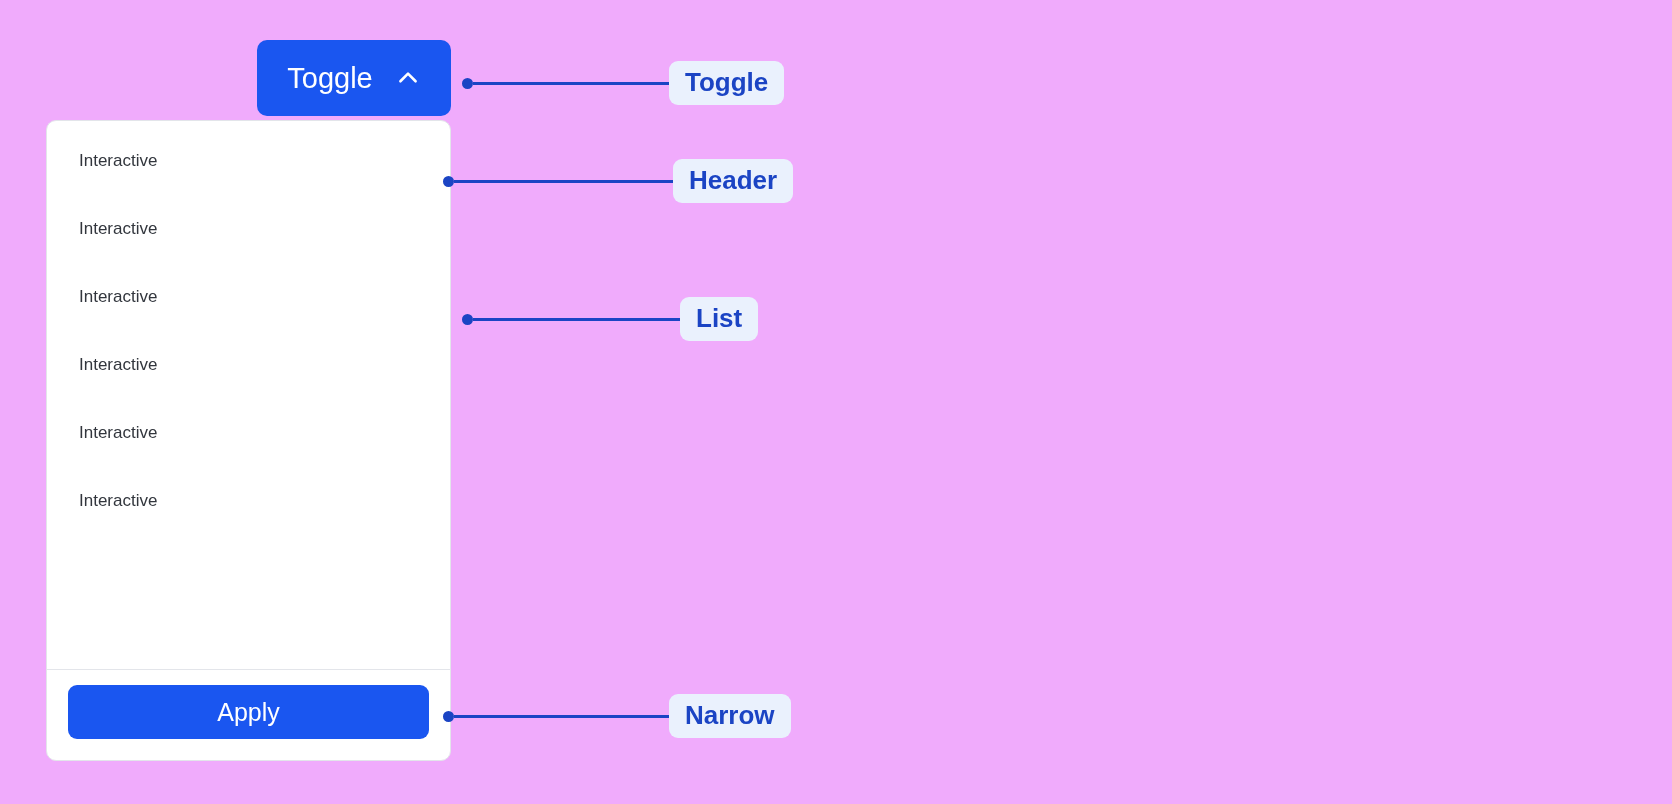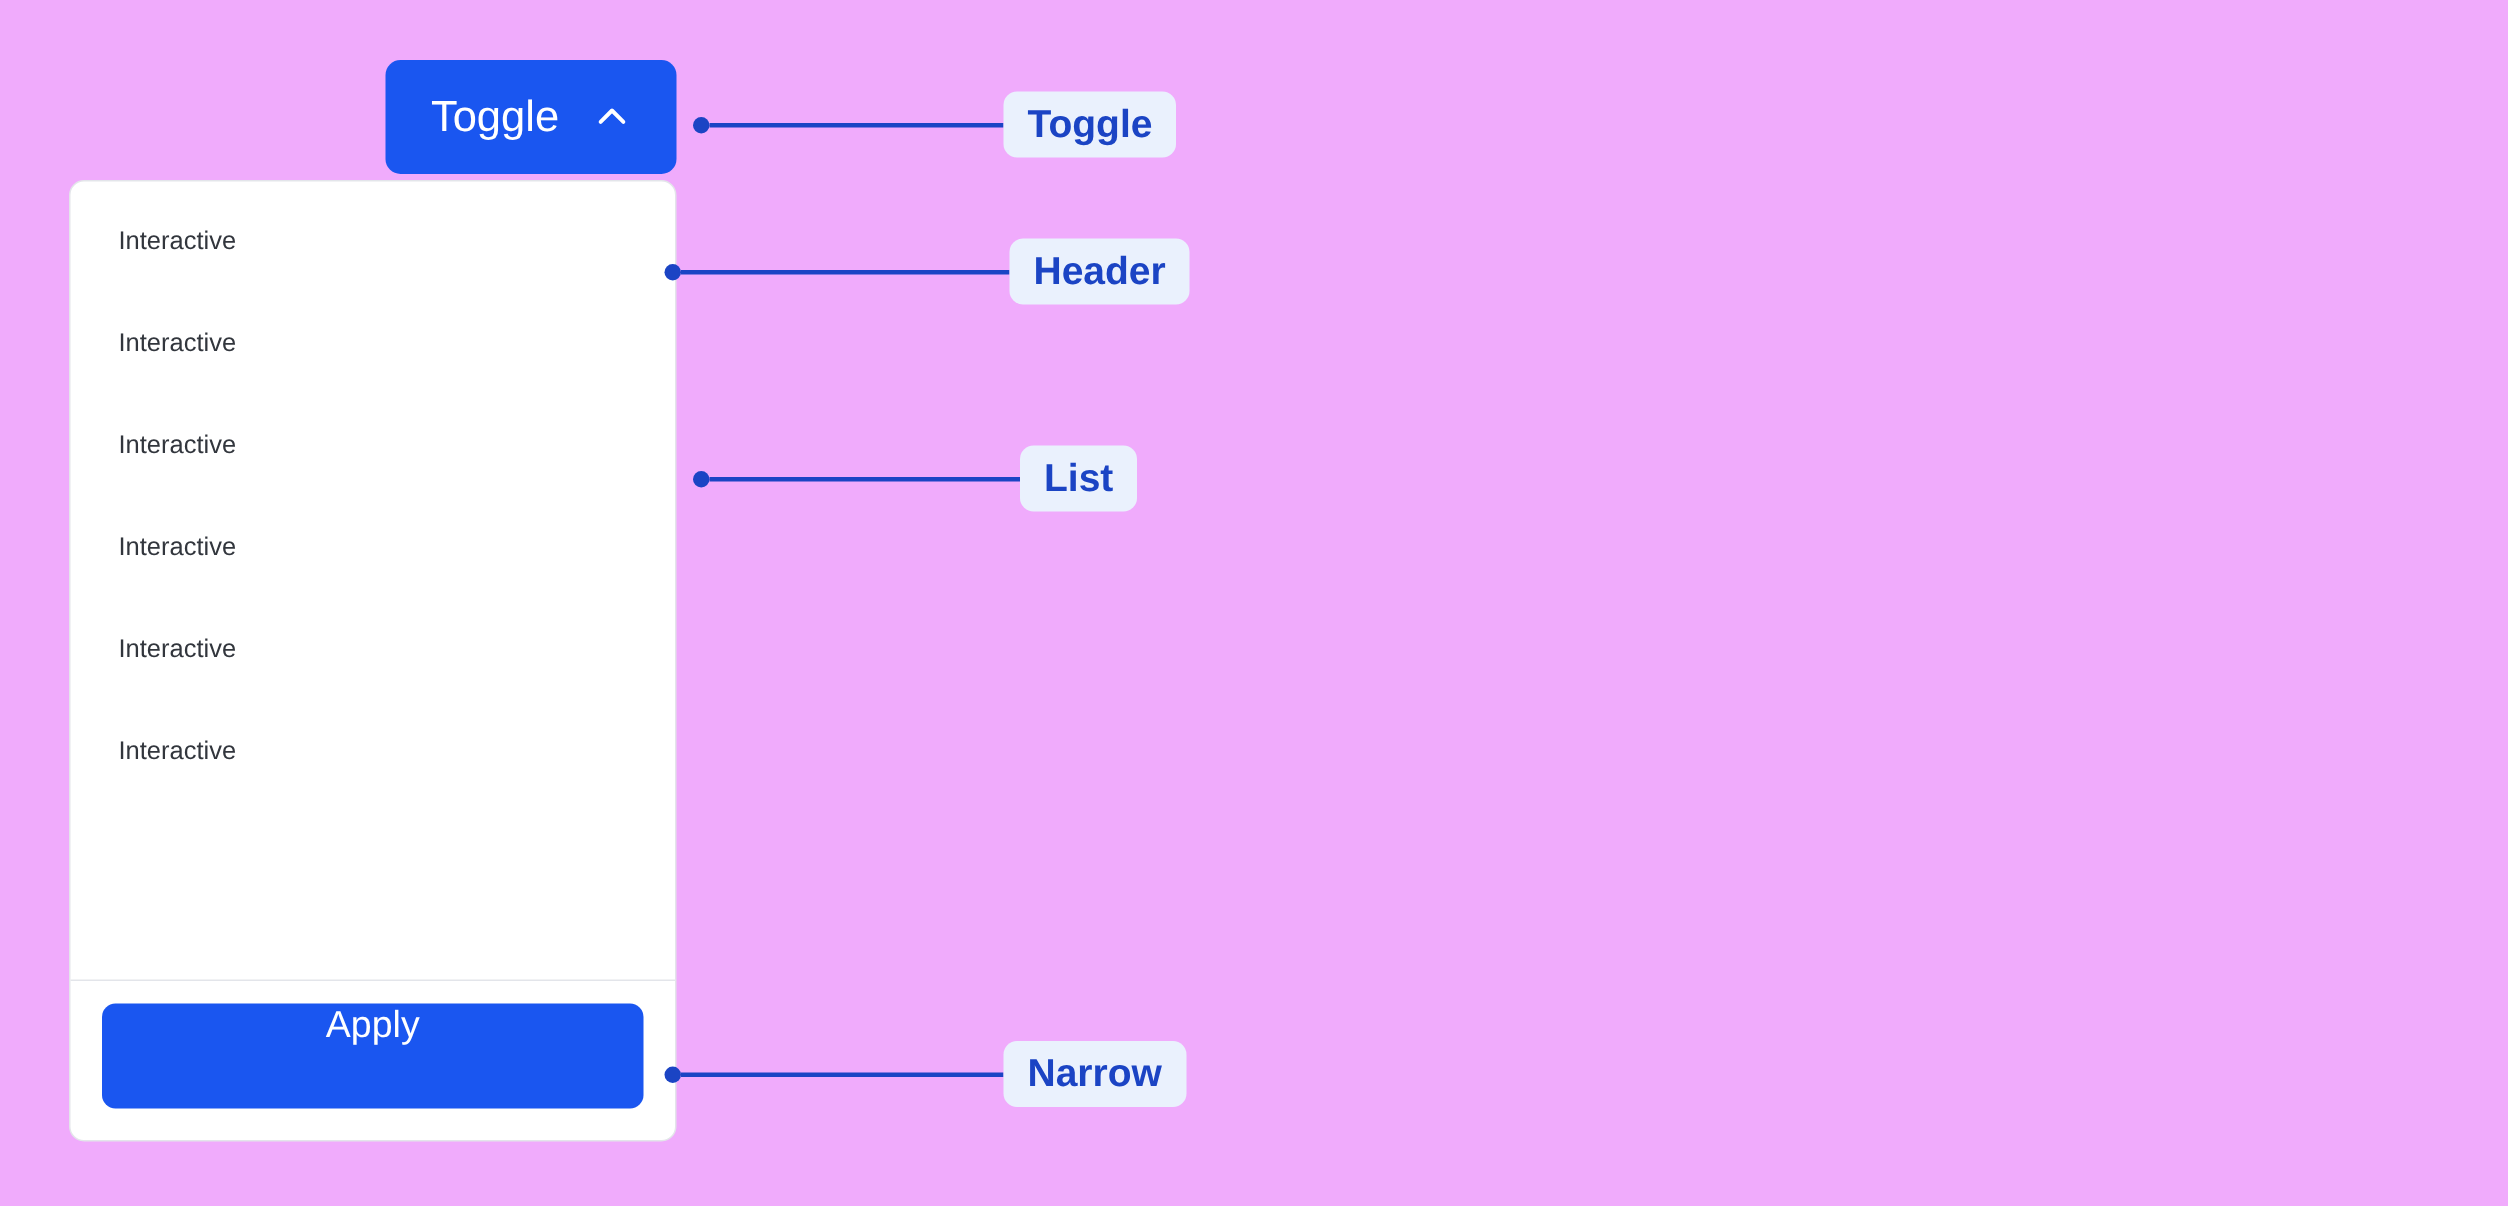--- a/index.html
+++ b/index.html
@@ -92,30 +92,30 @@
   }
 
   
   .panel-footer {
     flex: 0 0 auto;
     border-top: 1px solid #e3e5ea;
     padding: 15px 21px 21px 21px;
   }
   .apply-button {
     width: 100%;
-    height: 70px;
+    height: 54px;
     background: #1a56f0;
     border: none;
     border-radius: 9px;
     color: #ffffff;
     font-family: "Liberation Sans", sans-serif;
     font-size: 25px;
     cursor: pointer;
     display: flex;
-    align-items: flex-start;
+    align-items: center;
     justify-content: center;
   }
 
   
   .annotation { position: absolute; display: flex; align-items: center; height: 0; }
   .anno-dot {
     width: 11px; height: 11px;
     border-radius: 50%;
     background: #1b44c4;
     flex: 0 0 auto;

